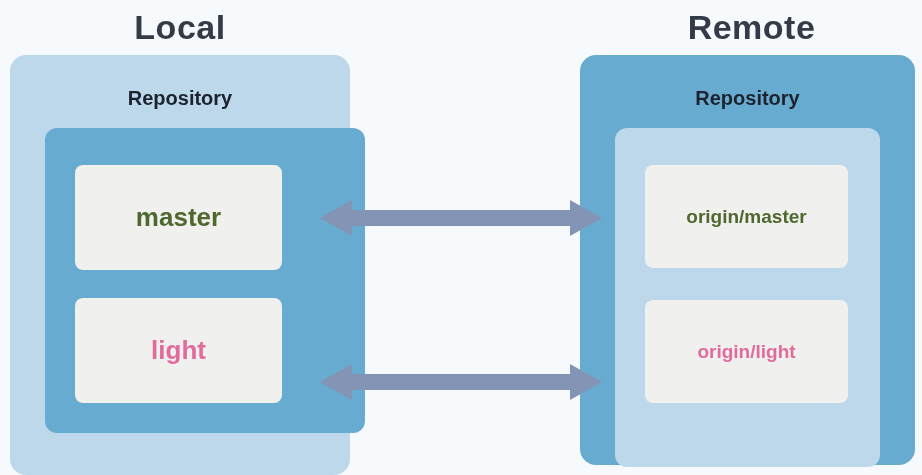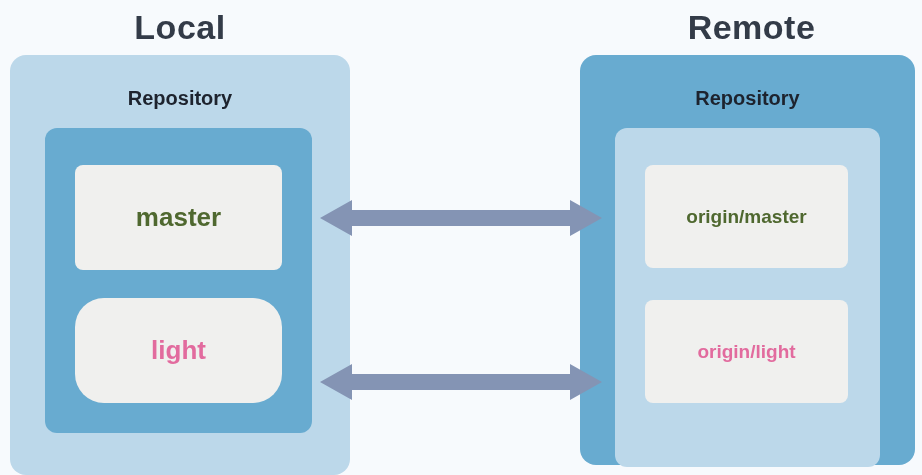--- a/index.html
+++ b/index.html
@@ -52,39 +52,39 @@
     text-align:center;
     font-size:20px;
     font-weight:bold;
     color:var(--label-text,#1d232e);
   }
   .inner{
     position:absolute;
     border-radius:12px;
   }
   .panel.local .inner{
-    left:35px;top:73px;width:267px;height:305px;
+    left:35px;top:73px;width:320px;height:305px;
     background:var(--panel-medium-blue,#68abd0);
   }
   .panel.remote .inner{
     left:35px;top:73px;width:265px;height:339px;
     background:var(--panel-light-blue,#bcd8ea);
   }
   .branch-node{
     position:absolute;
     background:var(--node-bg,#f0f0ee);
     border-radius:8px;
     display:flex;
     align-items:center;
     justify-content:center;
     font-weight:bold;
   }
   .panel.local .branch-node{left:30px;width:207px;height:105px;font-size:26px;}
   .panel.local .branch-node.first{top:37px;}
-  .panel.local .branch-node.second{top:170px;border-radius:29px;}
+  .panel.local .branch-node.second{top:170px;}
   .panel.remote .branch-node{left:30px;width:203px;height:103px;font-size:19px;}
   .panel.remote .branch-node.first{top:37px;}
   .panel.remote .branch-node.second{top:172px;}
 
   .branch-green{color:var(--branch-green,#4f682f);}
   .branch-pink{color:var(--branch-pink,#e26b9e);}
 
   .arrow{
     position:absolute;
     left:320px;

